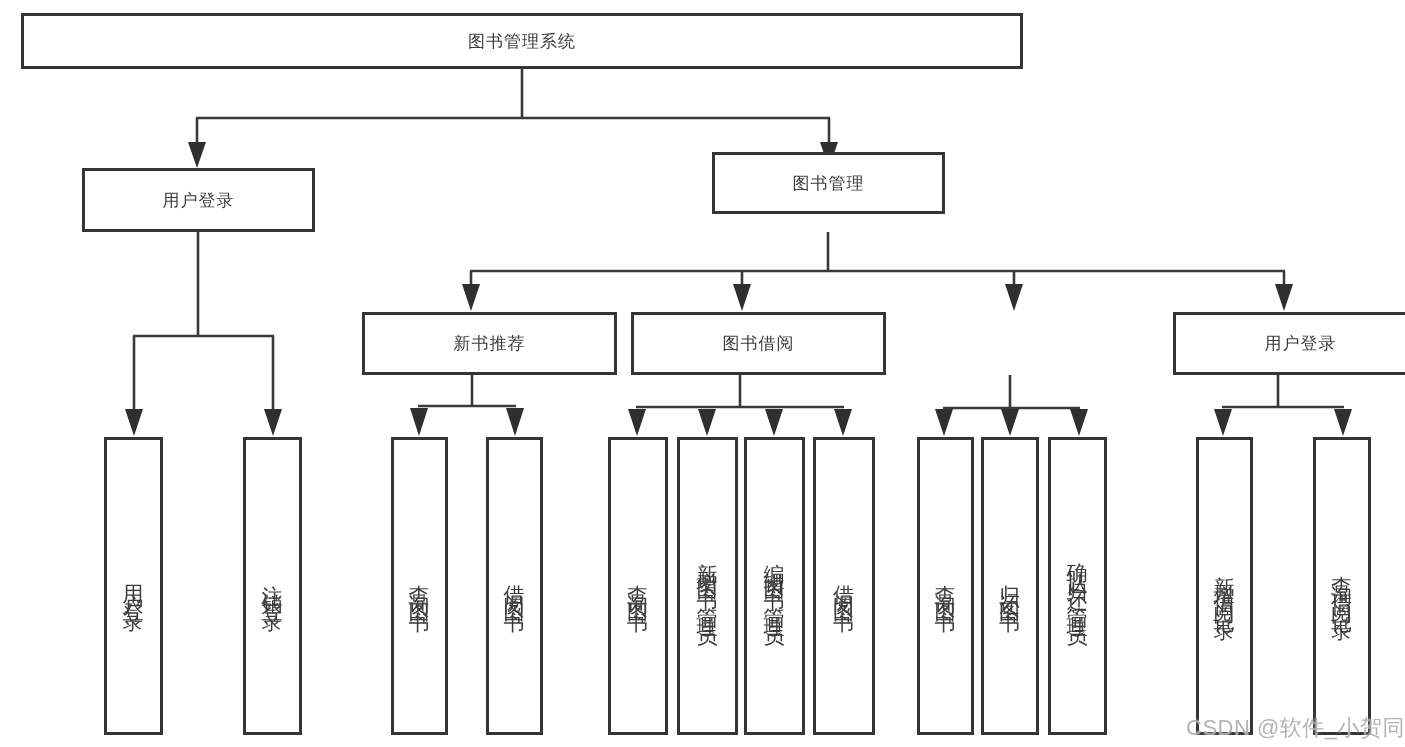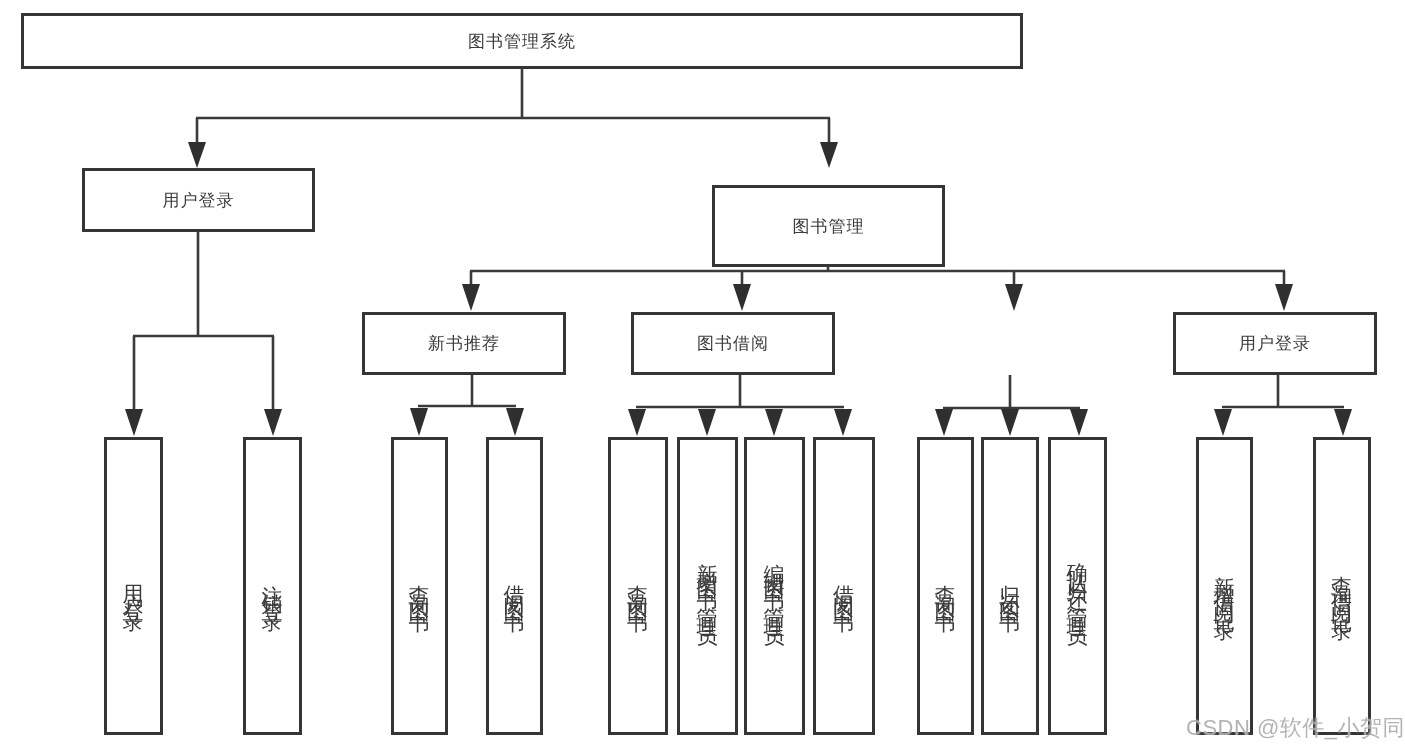--- a/index.html
+++ b/index.html
@@ -19,22 +19,22 @@
     border:3px solid #353535;
     box-sizing:border-box;
     display:flex;align-items:center;justify-content:center;
     color:#3b3b3b;
     font-size:17px;
     letter-spacing:1px;
     z-index:2;
   }
   .root{left:21px;top:13px;width:1002px;height:56px;}
   .lvl2-a{left:82px;top:168px;width:233px;height:64px;}
-  .lvl2-b{left:712px;top:185px;width:233px;height:82px;}
-  .lvl3{top:312px;width:204px;height:63px;}
+  .lvl2-b{left:712px;top:152px;width:233px;height:62px;}
+  .lvl3{top:312px;width:255px;height:63px;}
   .lvl3-a{left:362px;}
   .lvl3-b{left:631px;text-align:center;}
   .lvl3-c{left:903px;}
   .lvl3-d{left:1173px;}
   .leaf{
     top:437px;height:298px;
     writing-mode:vertical-rl;
     text-orientation:mixed;
     font-size:21px;
     letter-spacing:9px;

